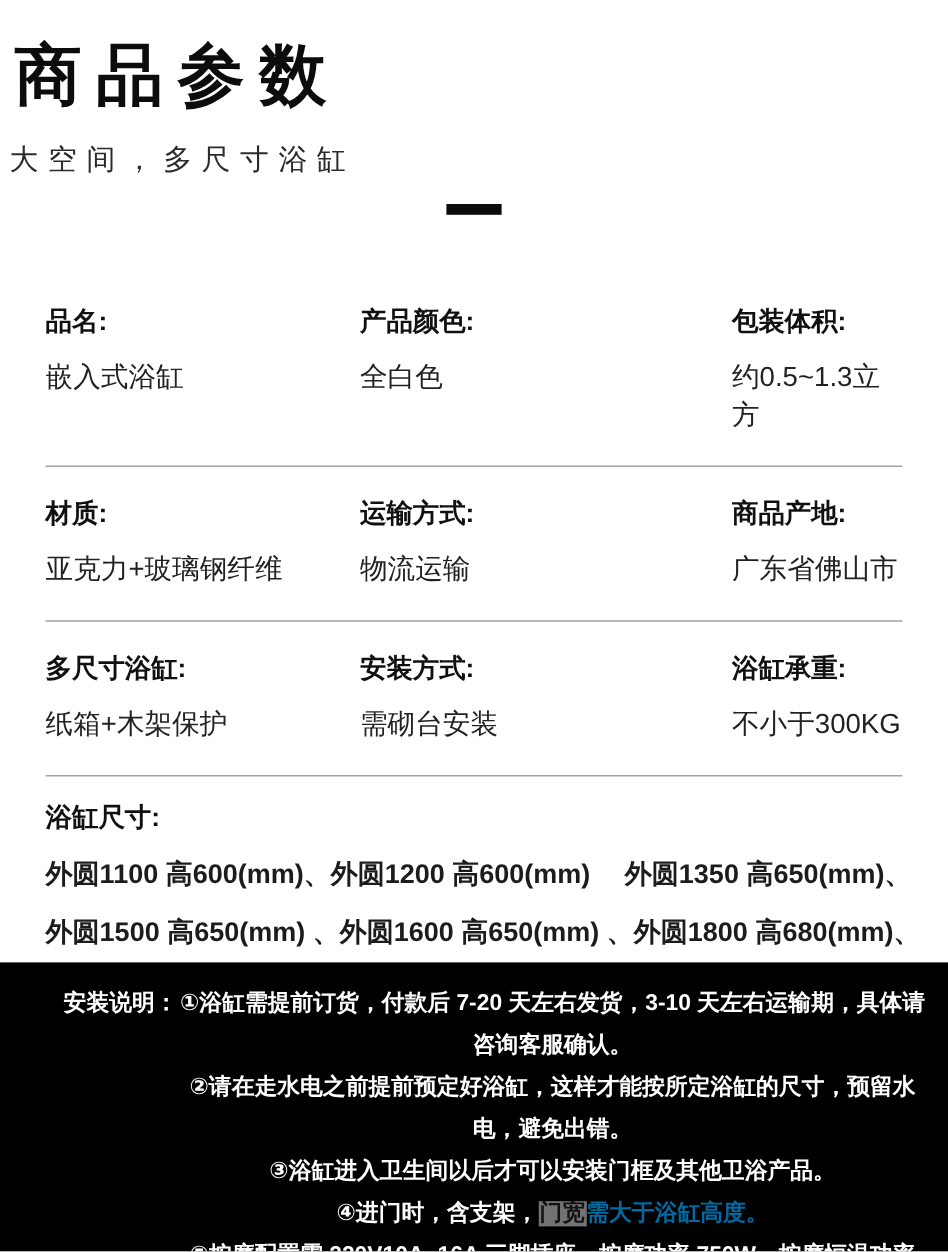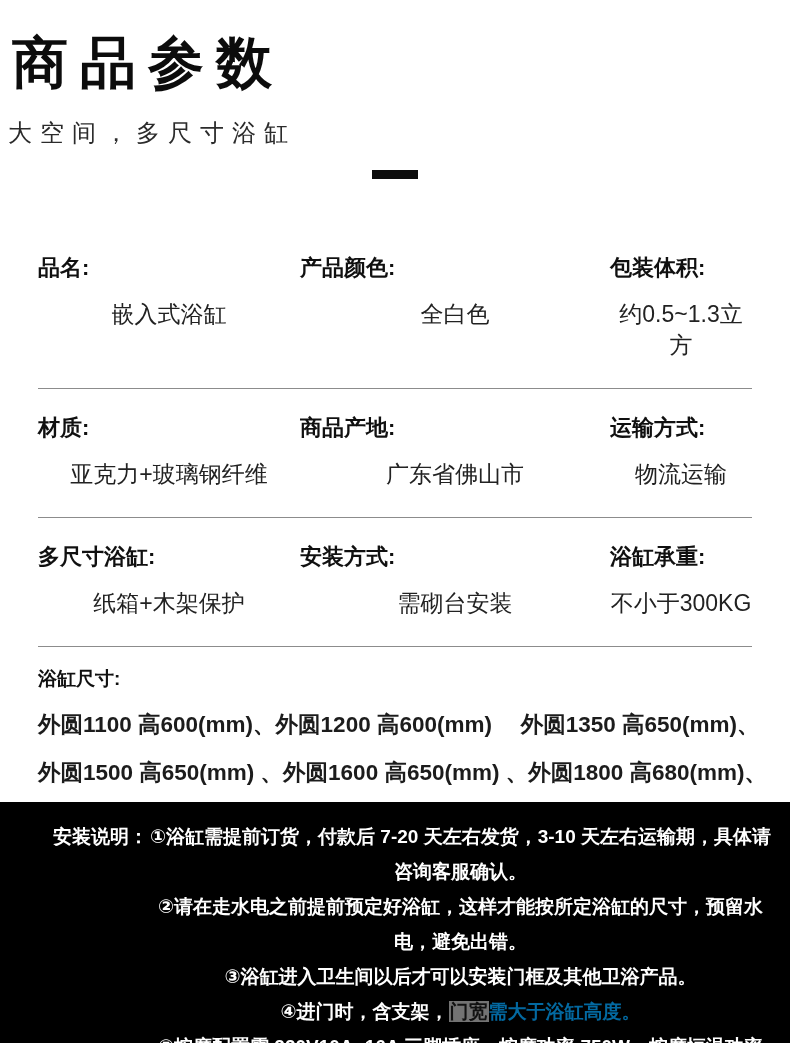--- a/index.html
+++ b/index.html
@@ -23,24 +23,24 @@
   }
   .title-bar { width: 46px; height: 9px; background: #0c0c0c; margin: 21px auto 0; }
 
   .specs { margin: 50px 38px 0 38px; }
   .spec-row {
     display: grid; grid-template-columns: 262px 310px 1fr;
     padding: 24px 0 27px 0;
     border-bottom: 1px solid #8c8c8c;
   }
   .spec-label { font-size: 22px; font-weight: 700; color: #101010; }
-  .spec-value { margin-top: 16px; font-size: 23px; color: #222222; text-align: center; }
+  .spec-value { margin-top: 16px; font-size: 23px; color: #222222; }
 
   .sizes { margin: 19px 38px 0 38px; }
-  .sizes-heading { font-size: 19px; font-weight: 700; color: #101010; }
+  .sizes-heading { font-size: 22px; font-weight: 700; color: #101010; }
   .size-line { margin-top: 17px; font-size: 22.5px; color: #1c1c1c; white-space: nowrap; font-weight: bold; }
   .size-note-red { color: #e9293f; margin-left: 34px; }
   .care-tip { margin-top: 13px; font-size: 23px; color: #1c1c1c; }
   .care-tip-label { font-weight: 700; margin-right: 6px; }
 
   .install {
     position: absolute; left: 0; right: 0; top: 802px; bottom: 0;
     background: #000000; color: #ffffff;
     display: flex; align-items: flex-start;
     padding: 17px 18px 6px 52px;
@@ -79,26 +79,26 @@
         <div class="spec-value">约0.5~1.3立方</div>
       </div>
     </div>
 
     <div class="spec-row">
       <div class="spec-cell">
         <div class="spec-label">材质:</div>
         <div class="spec-value">亚克力+玻璃钢纤维</div>
       </div>
       <div class="spec-cell">
+        <div class="spec-label">运输方式:</div>
+        <div class="spec-value">物流运输</div>
+      </div>
+      <div class="spec-cell">
         <div class="spec-label">商品产地:</div>
         <div class="spec-value">广东省佛山市</div>
-      </div>
-      <div class="spec-cell">
-        <div class="spec-label">运输方式:</div>
-        <div class="spec-value">物流运输</div>
       </div>
     </div>
 
     <div class="spec-row">
       <div class="spec-cell">
         <div class="spec-label">多尺寸浴缸:</div>
         <div class="spec-value">纸箱+木架保护</div>
       </div>
       <div class="spec-cell">
         <div class="spec-label">安装方式:</div>

